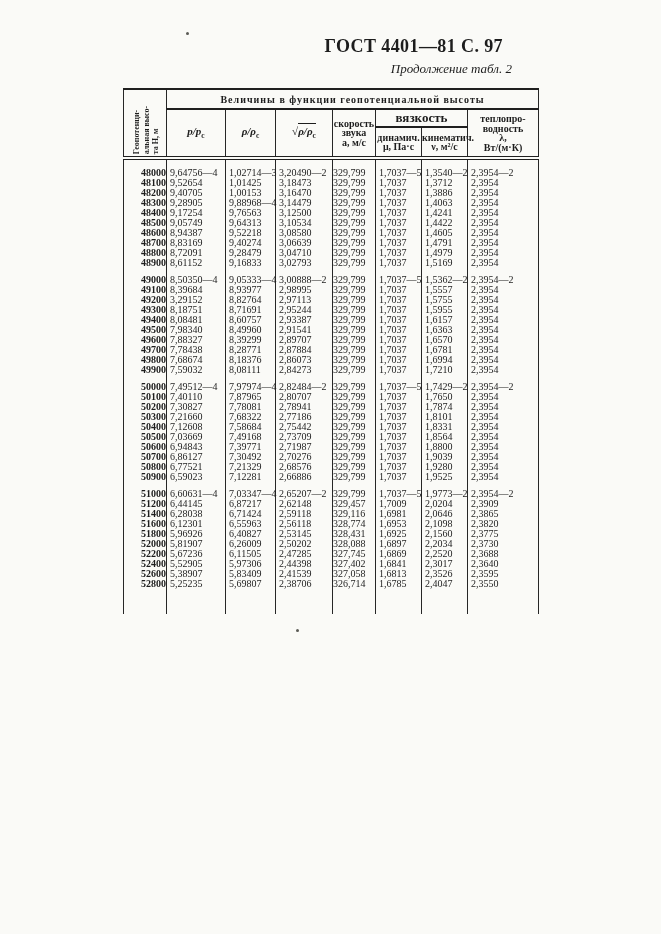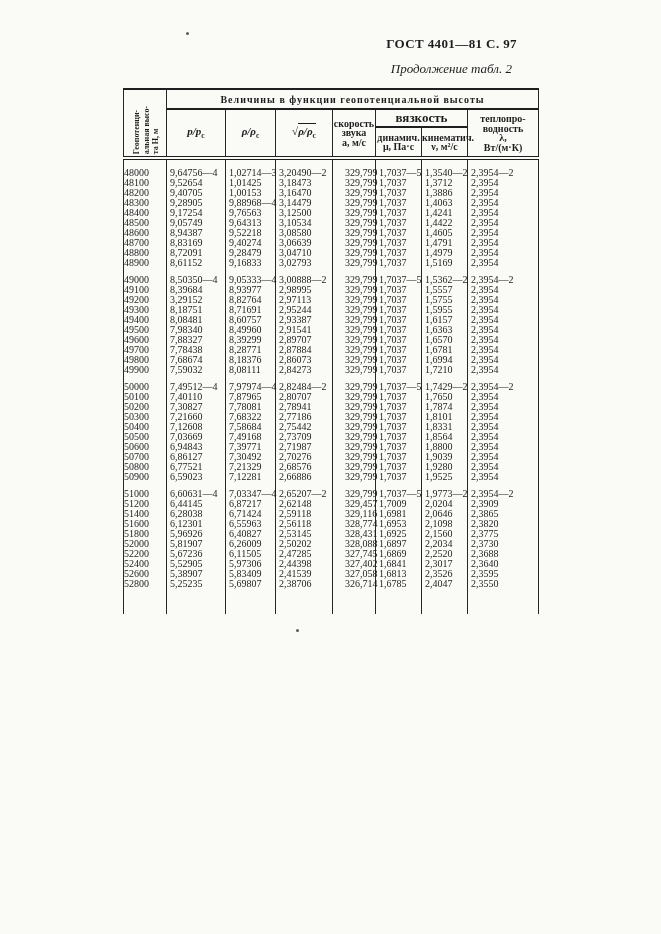--- a/index.html
+++ b/index.html
@@ -7,22 +7,22 @@
     width:661px;height:934px;
     background:#fafaf7;
     font-family:"Liberation Serif", serif;
     color:#1d1d1d;
     position:relative;
     overflow:hidden;
   }
   .page{position:absolute;inset:0;}
 
   .gost-ref{
-    position:absolute;top:36px;right:144px;
-    font-size:13px;font-weight:bold;letter-spacing:.4px;
+    position:absolute;top:36px;right:158px;
+    font-size:18px;font-weight:bold;letter-spacing:.4px;
     white-space:nowrap;
   }
   .table-caption{
     position:absolute;top:61px;right:149px;
     font-size:13px;font-weight:normal;font-style:italic;
     white-space:nowrap;
   }
 
   .speck{position:absolute;width:3px;height:3px;background:#5a5a55;border-radius:50%;}
   .speck.s1{left:186px;top:32px;}
@@ -70,22 +70,22 @@
   .sqrt-bar{border-top:1px solid #1d1d1d;padding-top:1px;}
   th.txt-hdr{font-size:10px;line-height:9.5px;white-space:pre-line;font-weight:bold;text-align:center;}
   th.visc-hdr{font-size:13px;height:13px;border-bottom:1px solid #262626;}
   tr.subhead th{height:28px;}
 
   tbody td{
     font-size:10px;line-height:10px;height:10px;
     white-space:nowrap;overflow:visible;
     text-align:left;padding-left:3px;
   }
-  tbody td.c0{text-align:left;font-weight:normal;padding-left:0;}
-  tbody td.c4{padding-left:12px;}
+  tbody td.c0{text-align:right;font-weight:bold;padding-left:0;}
+  tbody td.c4{padding-left:0;}
   tbody tr.lead td{height:8px;}
   tbody tr.gap td{height:7px;}
   tbody tr.tail td{height:25px;}
 </style>
 </head>
 <body>
 
 <div class="page">
 
   <div class="gost-ref">ГОСТ 4401—81 С. 97</div>

